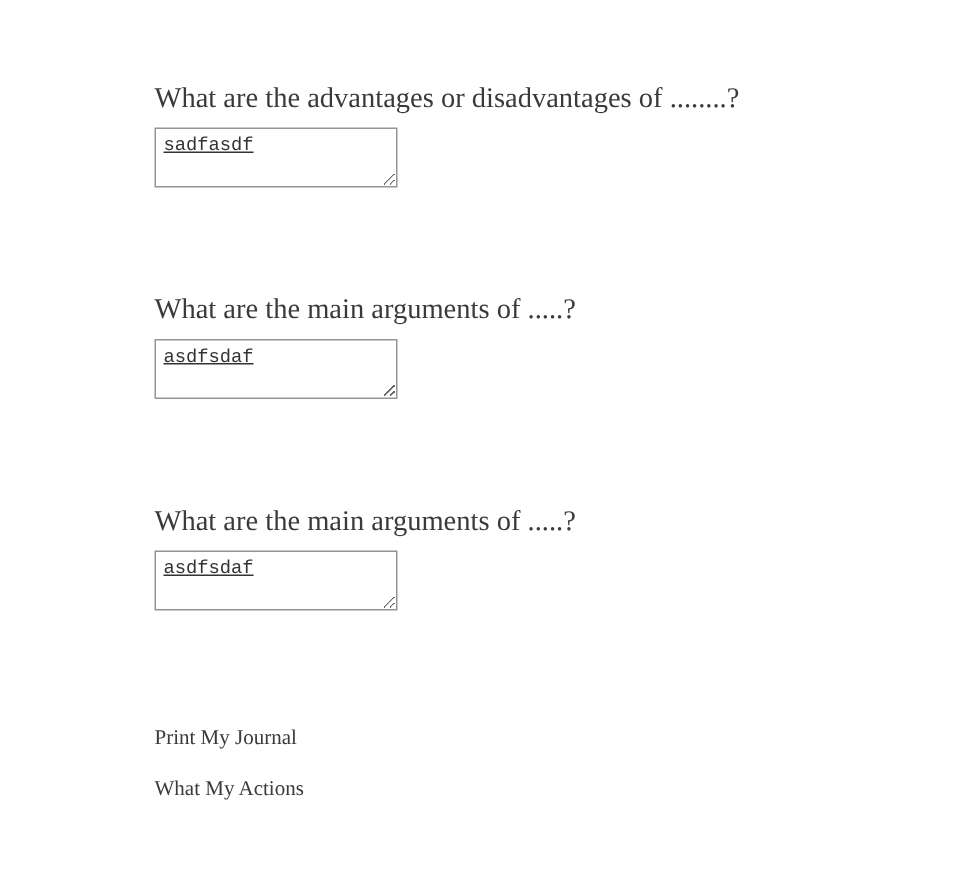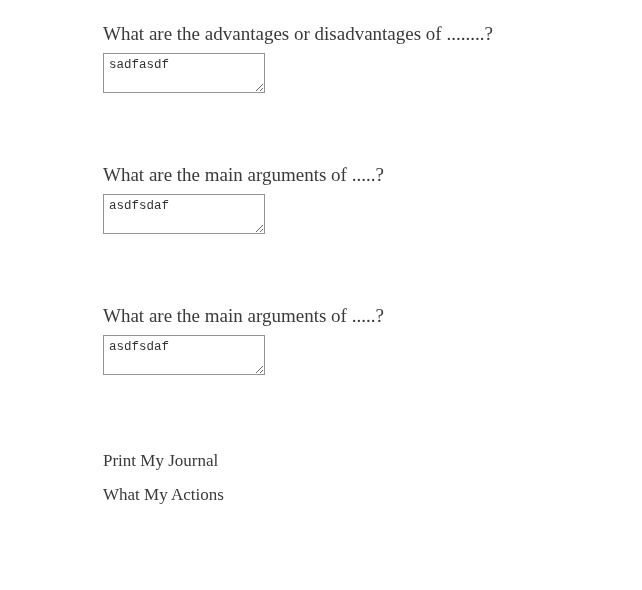--- a/index.html
+++ b/index.html
@@ -12,20 +12,21 @@
     height: 590px;
     font-family: "Liberation Serif", serif;
     color: #333333;
     overflow: hidden;
   }
   .page {
     position: relative;
     width: 642px;
     height: 525px;
     box-sizing: border-box;
+    margin-top: 32px;
   }
   .question-block {
     position: absolute;
     left: 103px;
   }
   .question-label {
     font-family: "Liberation Serif", serif;
     font-size: 19px;
     line-height: 24px;
     color: #3a3a3a;
@@ -41,30 +42,31 @@
     border: 1px solid #949494;
     background: #ffffff;
     font-family: "Liberation Mono", monospace;
     font-size: 12.5px;
     line-height: 15px;
     color: #333333;
     padding: 4px 5px;
     resize: both;
     outline: none;
     overflow: hidden;
+    text-decoration: underline;
   }
   .links-area {
     position: absolute;
     left: 103px;
     top: 444px;
   }
   .print-link {
     display: block;
     font-family: "Liberation Serif", serif;
-    font-size: 17px;
+    font-size: 14px;
     line-height: 34px;
     color: #3a3a3a;
     text-decoration: none;
     cursor: pointer;
     width: max-content;
   }
   #q0 { top: 22px; }
   #q1 { top: 163px; }
   #q2 { top: 304px; }
 </style>

